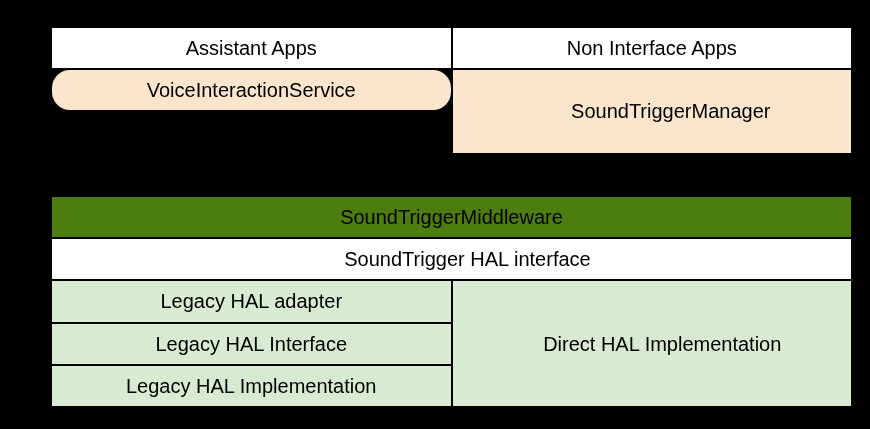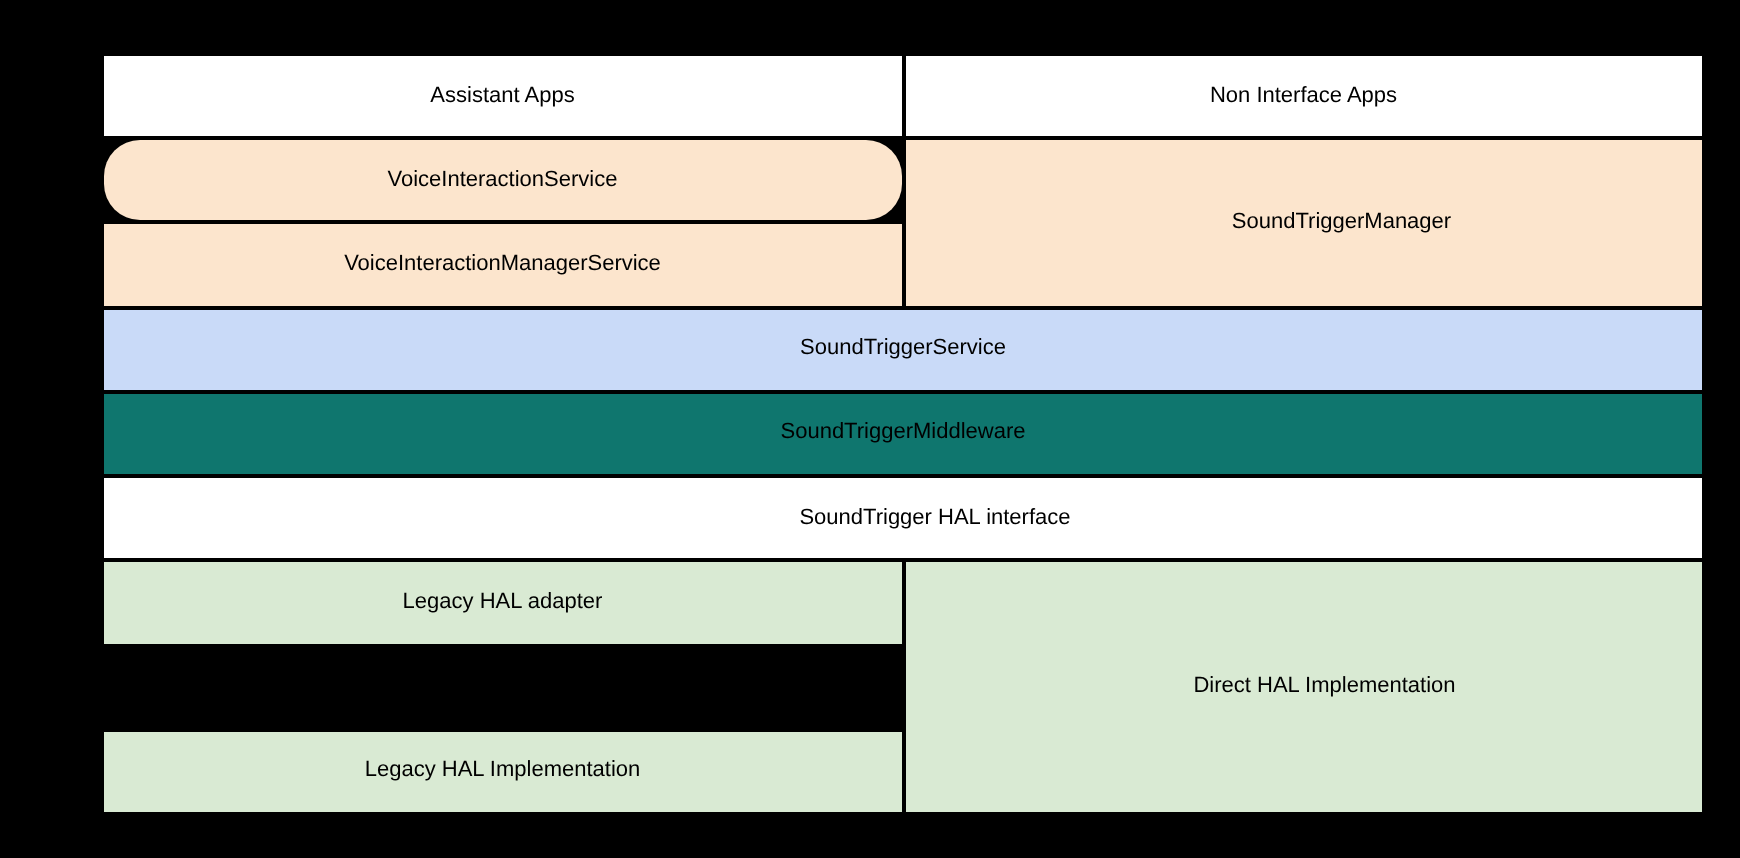--- a/index.html
+++ b/index.html
@@ -24,21 +24,21 @@
     display: grid;
     grid-template-columns: 1fr 1fr;
     grid-template-rows: repeat(9, 1fr);
     gap: 2px;
     background: #000000;
   }
   .cell {
     display: flex;
     align-items: center;
     justify-content: center;
-    font-size: 11px;
+    font-size: 20px;
     color: #000000;
     text-align: right;
     line-height: 1.2;
   }
   
   .p-r1l  { grid-column: 1; grid-row: 1; }
   .p-r1r  { grid-column: 2; grid-row: 1; }
   .p-r2l  { grid-column: 1; grid-row: 2; }
   .p-r3l  { grid-column: 1; grid-row: 3; }
   .p-r23r { grid-column: 2; grid-row: 2 / span 2; padding-left: 38px; }
@@ -61,44 +61,41 @@
     </div>
 
     <div class="cell p-r1r" style="background-color: rgb(255, 255, 255);">
       <span>Non Interface Apps</span>
     </div>
 
     <div class="cell p-r2l" style="background-color: rgb(252, 229, 205); border-radius: 18px;">
       <span>VoiceInteractionService</span>
     </div>
 
-    <div class="cell p-r3l" style="background-color: rgb(252, 229, 205);">
-      <span>VoiceInteractionManagerService</span>
-    </div>
 
     <div class="cell p-r23r" style="background-color: rgb(252, 229, 205);">
       <span>SoundTriggerManager</span>
     </div>
 
-    <div class="cell p-r4" style="background-color: rgb(201, 218, 248);">
-      <span>SoundTriggerService</span>
-    </div>
 
-    <div class="cell p-r5" style="background-color: #0f766e;">
+    <div class="cell p-r5" style="background-color: #4d7c0f;">
       <span>SoundTriggerMiddleware</span>
     </div>
 
     <div class="cell p-r6" style="background-color: rgb(255, 255, 255); padding-left: 32px;">
       <span>SoundTrigger HAL interface</span>
     </div>
 
     <div class="cell p-r7l" style="background-color: rgb(217, 234, 211);">
       <span>Legacy HAL adapter</span>
     </div>
 
+    <div class="cell p-r8l" style="background-color: rgb(217, 234, 211);">
+      <span>Legacy HAL Interface</span>
+    </div>
 
     <div class="cell p-r9l" style="background-color: rgb(217, 234, 211);">
       <span>Legacy HAL Implementation</span>
     </div>
 
     <div class="cell p-r79r" style="background-color: rgb(217, 234, 211);">
       <span>Direct HAL Implementation</span>
     </div>
 
   </div>

